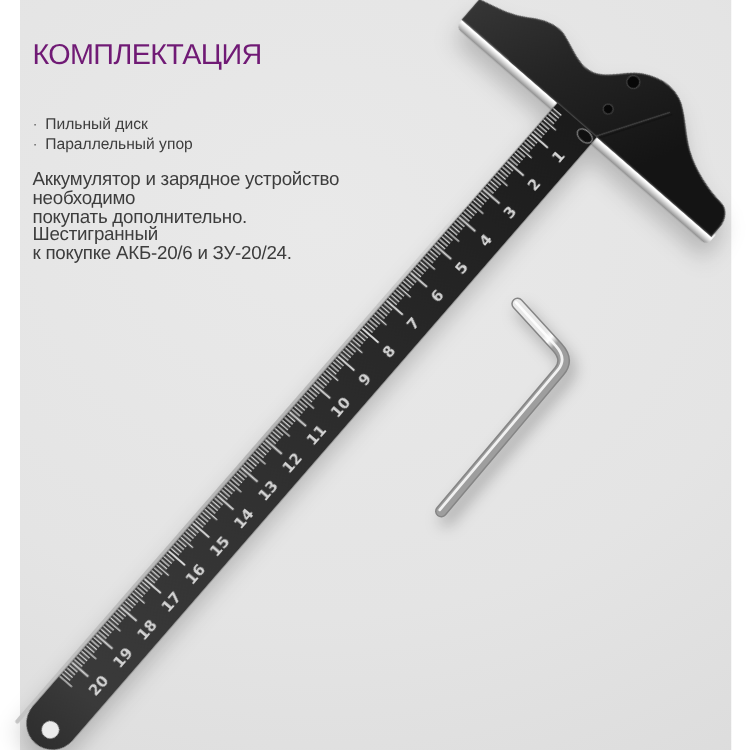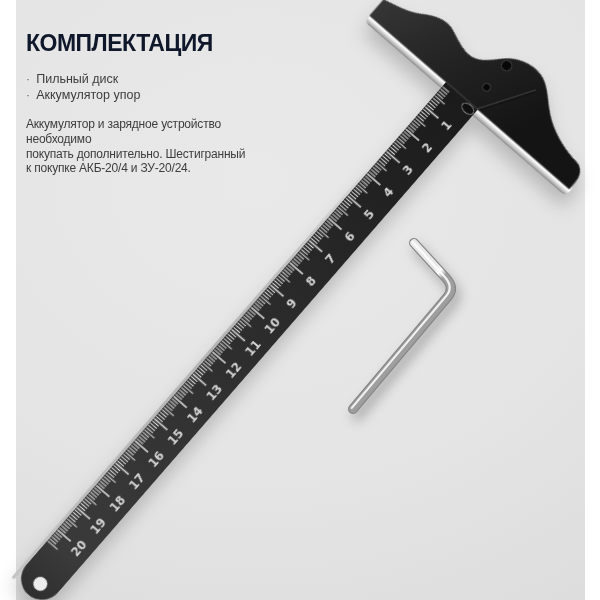--- a/index.html
+++ b/index.html
@@ -3,26 +3,26 @@
 <meta charset="utf-8">
 <style>
   html,body{margin:0;padding:0;}
   body{width:600px;height:600px;background:#ffffff;overflow:hidden;
        font-family:"Liberation Sans", sans-serif;}
   .canvas{position:relative;width:600px;height:600px;background:#ffffff;}
   .photo-area{position:absolute;left:16px;top:0;width:569px;height:600px;
       background:radial-gradient(120% 95% at 42% 30%, #e9e9e9 0%, #e4e4e4 55%, #dadada 100%);}
   .scene{position:absolute;left:0;top:0;width:600px;height:600px;}
   .panel{position:absolute;left:26px;top:30px;width:250px;}
-  .panel h1{margin:0;font-size:23px;line-height:26px;font-weight:bold;
-      letter-spacing:-0.5px;color:#0f172a;}
-  .items{list-style:none;margin:16px 0 0 0;padding:0;}
+  .panel h1{margin:0;font-size:23px;line-height:26px;font-weight:normal;
+      letter-spacing:-0.5px;color:#701a75;}
+  .items{list-style:none;margin:36px 0 0 0;padding:0;}
   .items li{font-size:12.5px;line-height:15.5px;color:#3d3d3d;}
   .items .dot{color:#6b6b6b;margin-right:6px;}
-  .note{margin:14px 0 0 0;font-size:12px;line-height:14.8px;color:#3d3d3d;
+  .note{margin:14px 0 0 0;font-size:15px;line-height:14.8px;color:#3d3d3d;
       letter-spacing:-0.2px;}
   .note span{display:block;}
   .ruler-num{font-family:"DejaVu Sans", sans-serif;font-size:12px;font-weight:bold;
       text-anchor:middle;dominant-baseline:central;}
   .shadow-tool{filter:drop-shadow(6px 10px 9px rgba(0,0,0,0.20));}
   .shadow-key{filter:drop-shadow(4px 7px 6px rgba(0,0,0,0.26));}
 </style>
 </head>
 <body>
 
@@ -326,22 +326,22 @@
     </g>
   </svg>
 
   <div class="panel">
     <h1>КОМПЛЕКТАЦИЯ</h1>
     <ul class="items">
       <li>
         <span class="dot">·</span><span>Пильный диск</span>
       </li>
       <li>
-        <span class="dot">·</span><span>Аккумулятор упор</span>
+        <span class="dot">·</span><span>Параллельный упор</span>
       </li>
     </ul>
     <p class="note">
       <span>Аккумулятор и зарядное устройство необходимо</span>
       <span>покупать дополнительно. Шестигранный</span>
-      <span>к покупке АКБ-20/4 и ЗУ-20/24.</span>
+      <span>к покупке АКБ-20/6 и ЗУ-20/24.</span>
     </p>
   </div>
 </div>
 
 </body></html>

